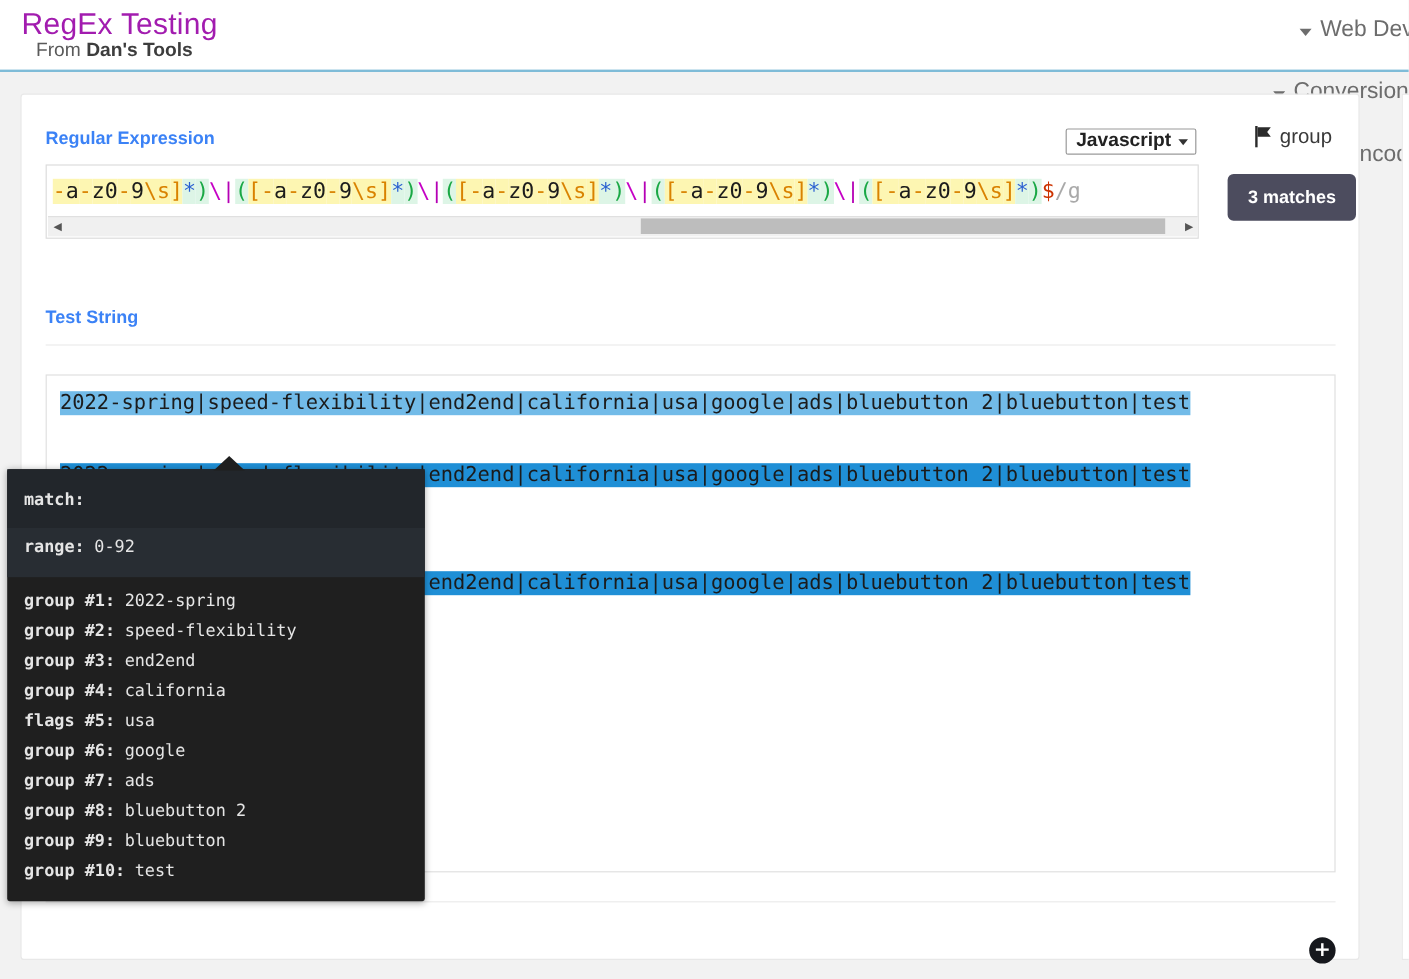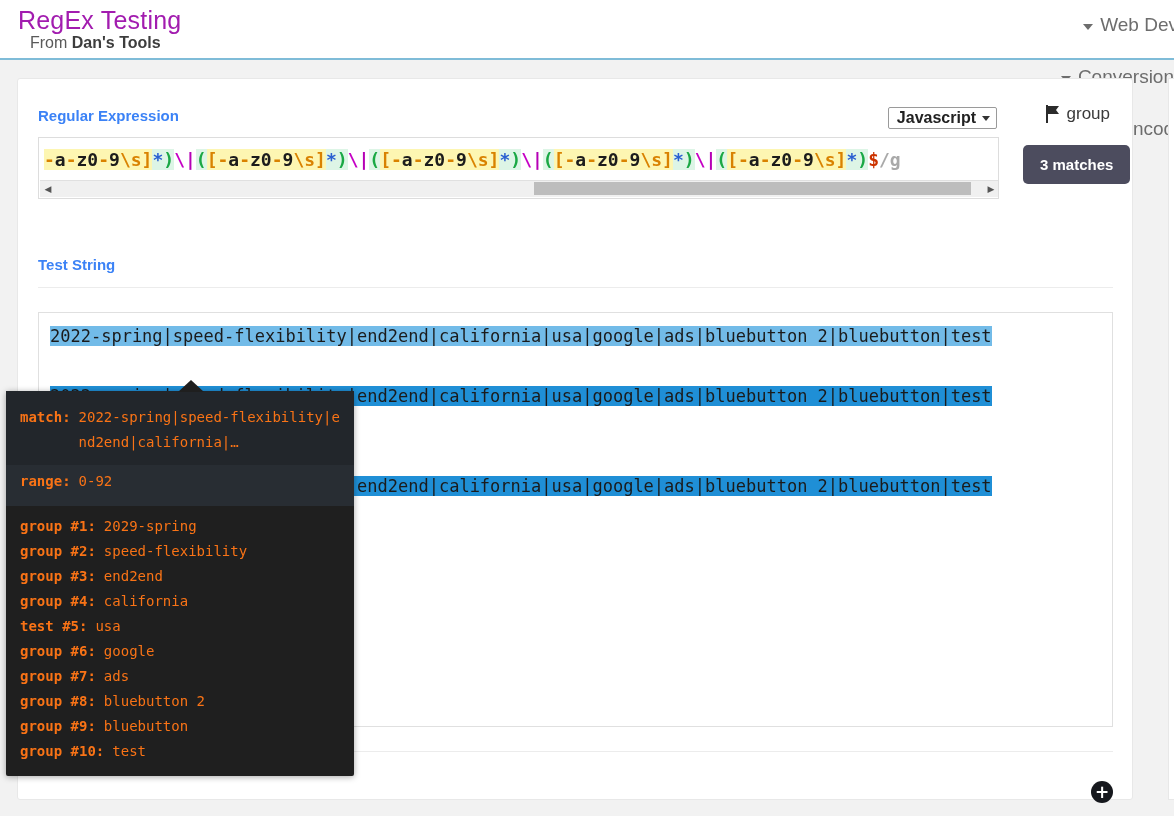--- a/index.html
+++ b/index.html
@@ -87,21 +87,21 @@
 
   .regex-box {
     position: absolute; left: 20px; top: 58px;
     width: 961px; height: 62px;
     border: 1px solid #ddd; background: #fff; box-sizing: border-box;
     overflow: hidden;
   }
   .regex-line {
     position: absolute; left: 5px; top: 7px;
     font-family: "DejaVu Sans Mono", monospace;
-    font-size: 18px; font-weight: bold; white-space: nowrap;
+    font-size: 18px; font-weight: normal; white-space: nowrap;
     line-height: 30px;
   }
   .tk-cls   { background:#fdf6b2; color:#d98200; }
   .tk-clstx { background:#fdf6b2; color:#1c1c1c; }
   .tk-star  { background:#ddf5e6; color:#2a5fd1; }
   .tk-paren { background:#ddf5e6; color:#1aa845; }
   .tk-esc   { color:#c500c5; }
   .tk-pipe  { color:#b500b5; }
   .tk-anch  { color:#cc3300; }
   .tk-flag  { color:#a9a9a9; }
@@ -165,21 +165,21 @@
     background: #16181d; color: #fff;
     display: flex; align-items: center; justify-content: center;
     font-size: 17px; font-weight: bold; line-height: 1; cursor: pointer;
     font-family: "DejaVu Sans", sans-serif;
   }
 
   
   .tooltip {
     position: absolute; left: 6px; top: 391px;
     width: 348px;
-    background: #1f1f1f; color: #f97316;
+    background: #1f1f1f; color: #e5e5e5;
     font-family: "DejaVu Sans Mono", monospace;
     font-size: 14px;
     border-radius: 2px;
     padding: 0 0 8px 0;
     z-index: 50;
     box-shadow: 0 1px 6px rgba(0,0,0,.35);
   }
   .tt-arrow {
     position: absolute; left: 172px; top: -11px;
     width: 0; height: 0;
@@ -268,50 +268,49 @@
     <div class="add-btn">+</div>
 
   </div>
 
   <div class="tooltip">
     <div class="tt-arrow"></div>
 
     <div class="tt-head">
       <div class="tt-row">
         <span class="tt-key">match:</span>
-        <span class="tt-val">2022-spring|speed-flexibility|end2end|california|…</span>
       </div>
     </div>
 
     <div class="tt-range">
       <div class="tt-row">
         <span class="tt-key">range:</span>
         <span class="tt-val">0-92</span>
       </div>
     </div>
 
     <div class="tt-groups">
       <div class="tt-row">
           <span class="tt-key">group #1:</span>
-          <span class="tt-val">2029-spring</span>
+          <span class="tt-val">2022-spring</span>
         </div>
       <div class="tt-row">
           <span class="tt-key">group #2:</span>
           <span class="tt-val">speed-flexibility</span>
         </div>
       <div class="tt-row">
           <span class="tt-key">group #3:</span>
           <span class="tt-val">end2end</span>
         </div>
       <div class="tt-row">
           <span class="tt-key">group #4:</span>
           <span class="tt-val">california</span>
         </div>
       <div class="tt-row">
-          <span class="tt-key">test #5:</span>
+          <span class="tt-key">flags #5:</span>
           <span class="tt-val">usa</span>
         </div>
       <div class="tt-row">
           <span class="tt-key">group #6:</span>
           <span class="tt-val">google</span>
         </div>
       <div class="tt-row">
           <span class="tt-key">group #7:</span>
           <span class="tt-val">ads</span>
         </div>

